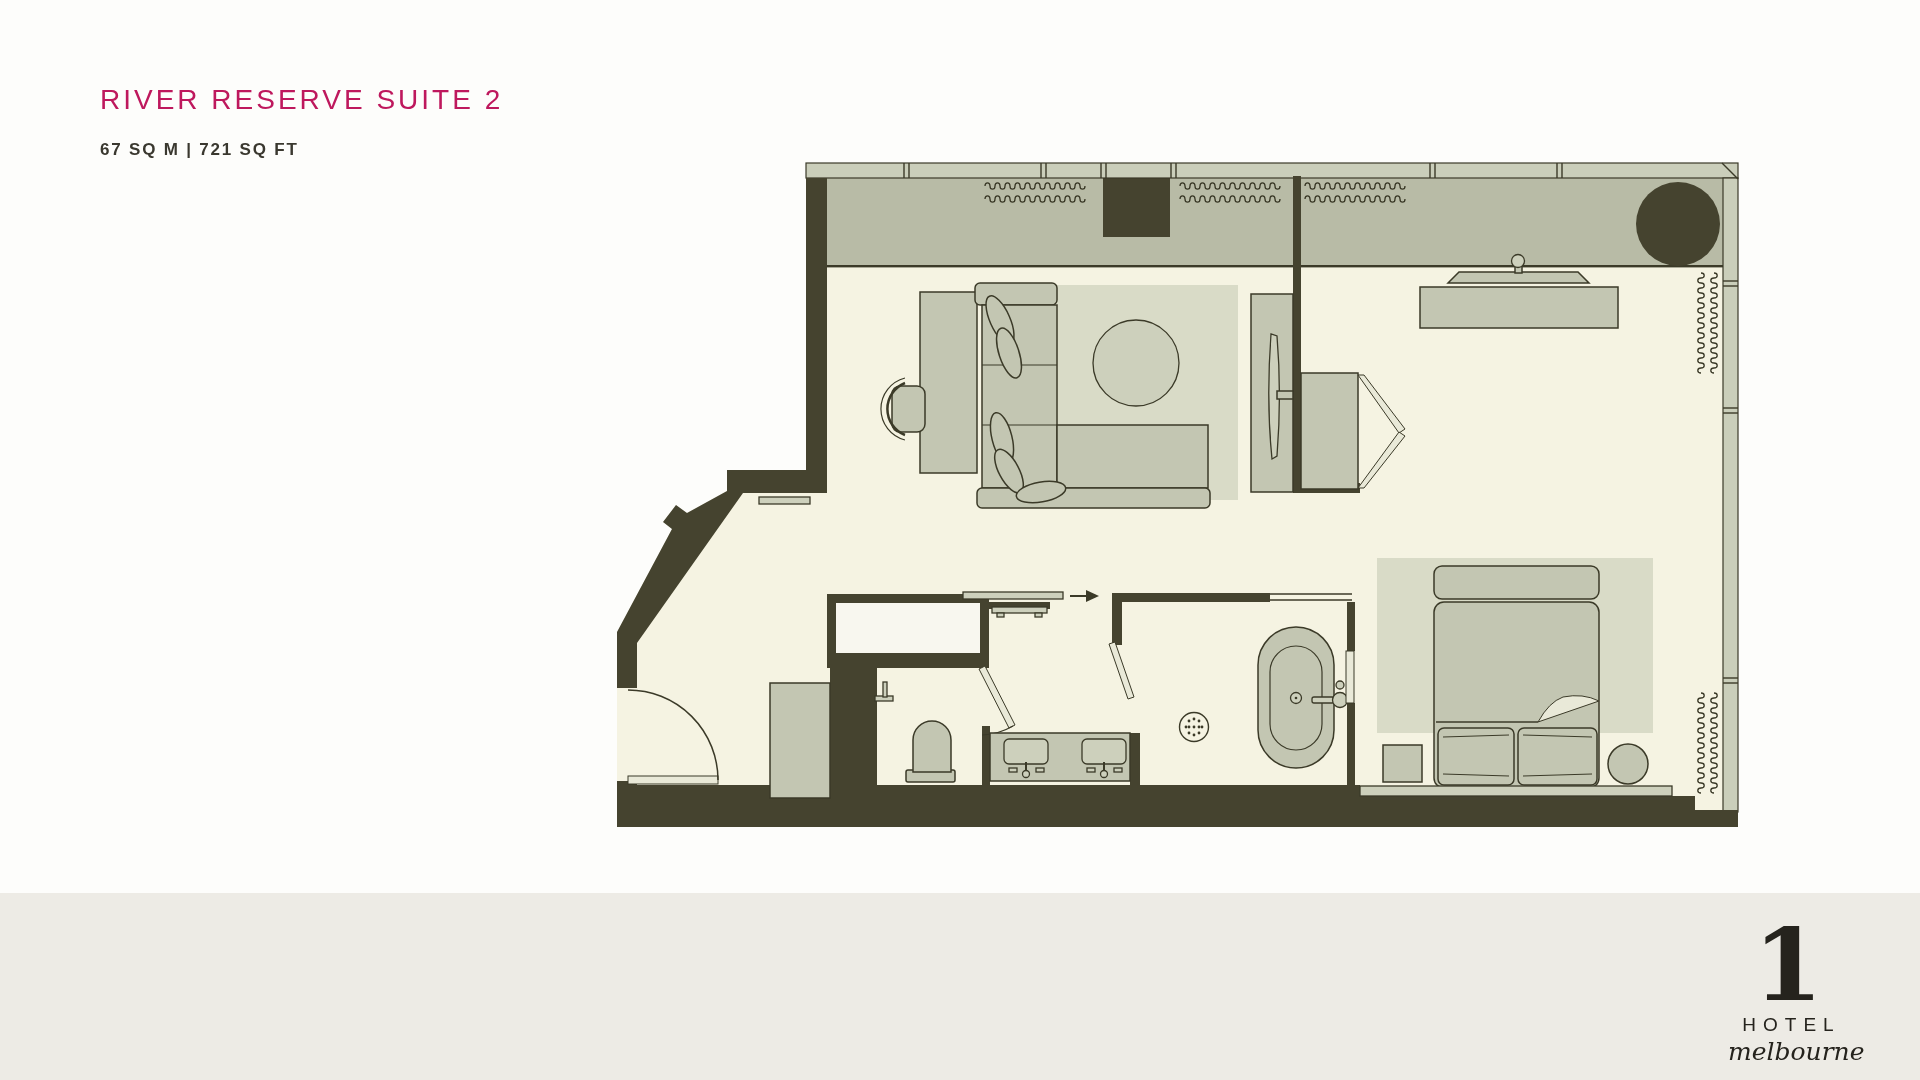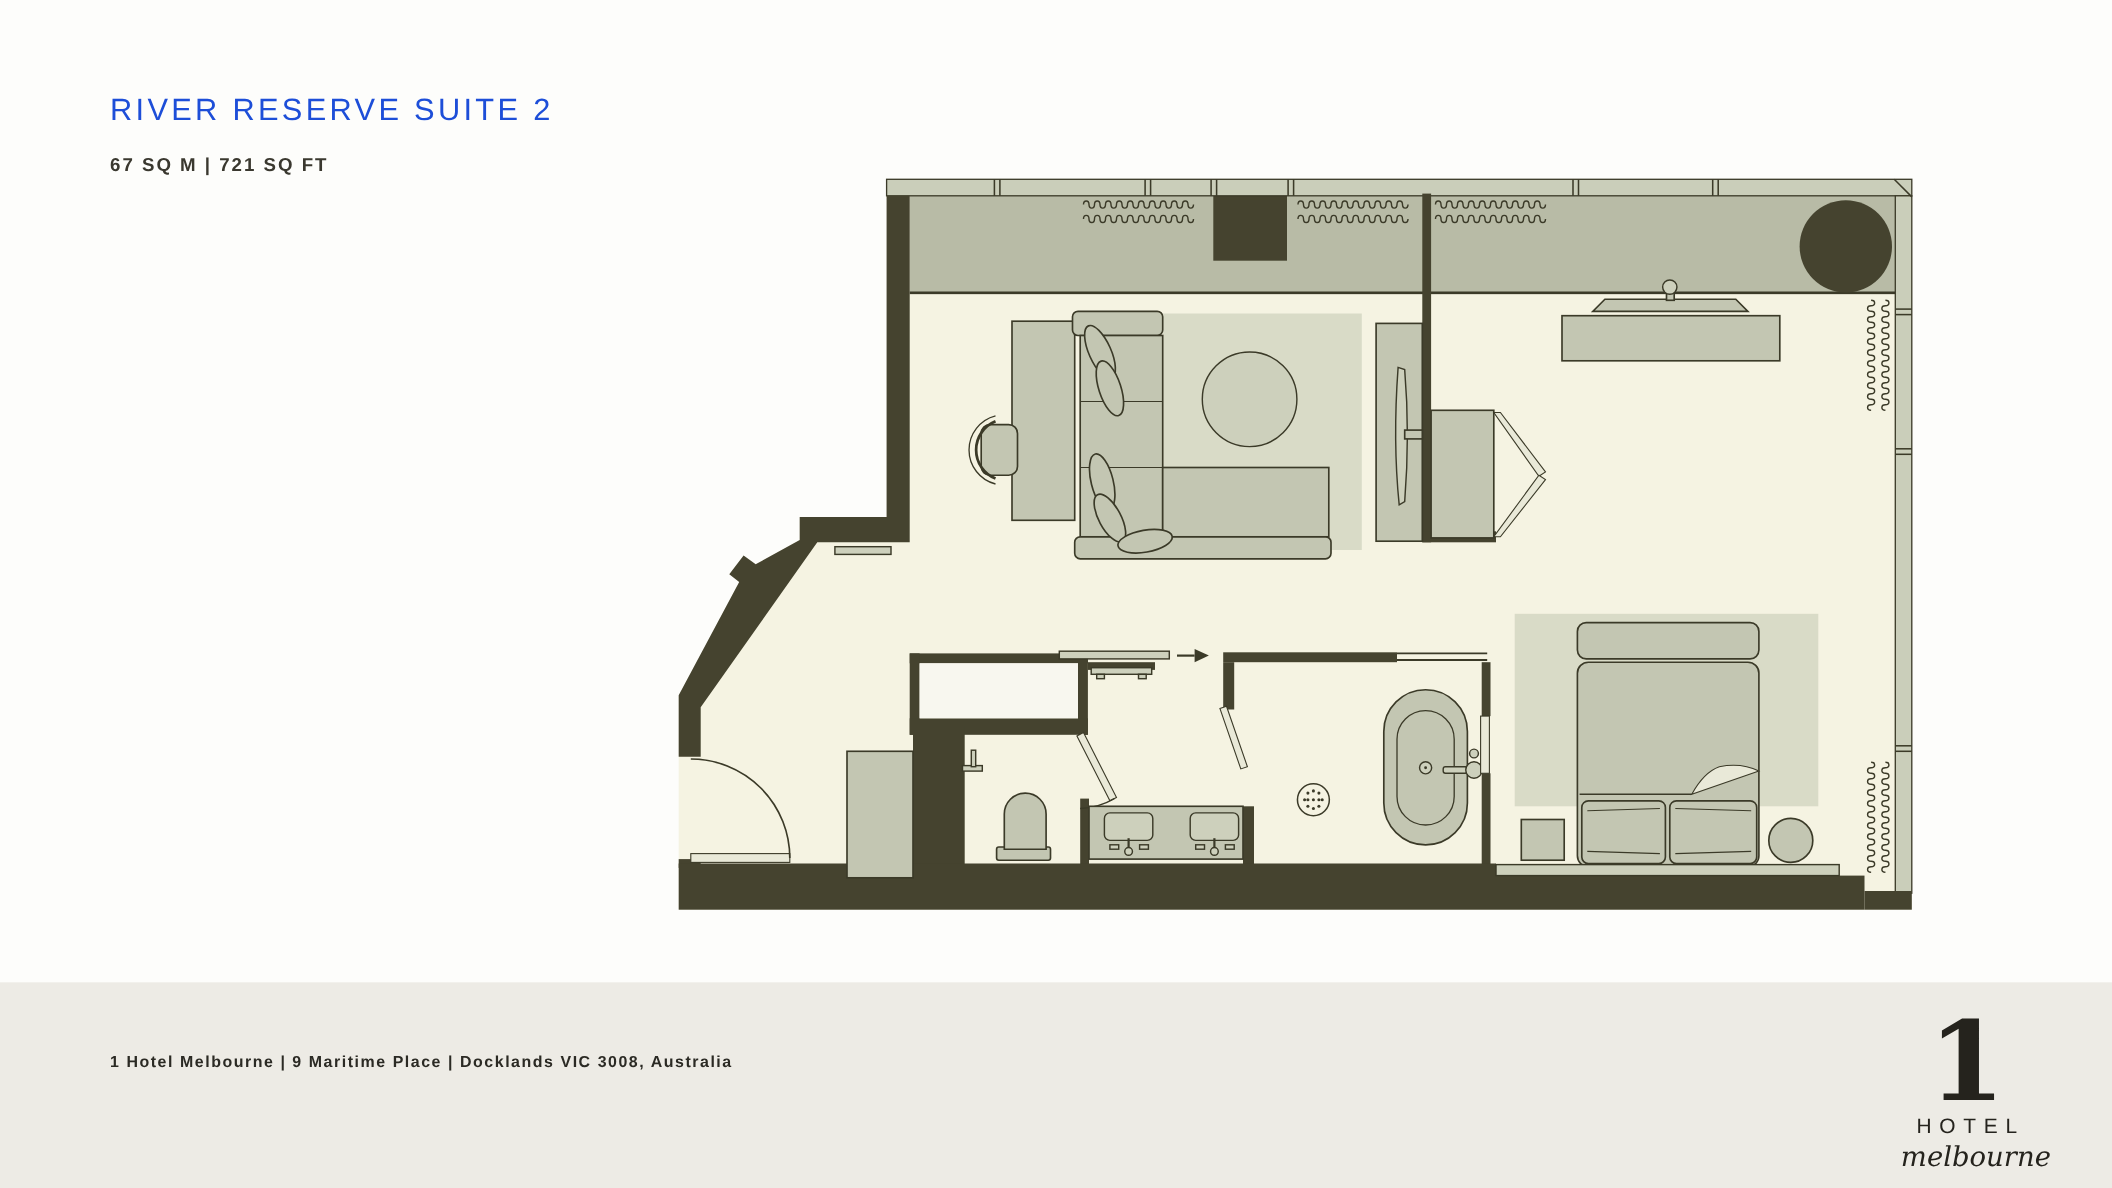--- a/index.html
+++ b/index.html
@@ -4,21 +4,21 @@
 <style>
   :root{
     --wall:#45432f; --ink:#3b3a28; --floor:#f5f3e2; --terrace:#b8bba6;
     --furniture:#c3c6b2; --rug:#d9dbc7; --window:#caceba; --page:#fdfdfb;
     --footer_band:#edebe5; --text:#2b2a22; --white_inset:#f8f7ef; --door:#e9e9d8;
   }
   *{margin:0;padding:0;box-sizing:border-box;}
   html,body{width:1920px;height:1080px;overflow:hidden;}
   body{background:var(--page);font-family:"Liberation Sans",sans-serif;color:var(--text);position:relative;}
   .footer-band{position:absolute;left:0;top:893px;width:1920px;height:187px;background:var(--footer_band);}
-  .page-title{position:absolute;left:100px;top:84px;font-size:28px;letter-spacing:3px;font-weight:500;color:#1d4ed8;}
+  .page-title{position:absolute;left:100px;top:84px;font-size:28px;letter-spacing:3px;font-weight:500;color:#be185d;}
   .page-area{position:absolute;left:100px;top:140px;font-size:17px;letter-spacing:1.8px;font-weight:700;color:#3a382f;}
   .footer-text{position:absolute;left:100px;top:956px;font-size:14.5px;letter-spacing:1.4px;font-weight:600;line-height:21px;color:#2b2a24;}
   .logo{position:absolute;left:1728px;top:924px;width:120px;text-align:center;color:#25231d;}
   .logo-numeral{font-family:"DejaVu Serif",serif;font-weight:700;font-size:100px;line-height:0.82;}
   .logo-word{font-size:19px;letter-spacing:7px;padding-left:7px;font-weight:500;margin-top:8px;}
   .logo-script{font-family:"DejaVu Serif",serif;font-style:italic;font-size:25px;margin-top:1px;}
   svg{position:absolute;left:0;top:0;}
   .floor{fill:var(--floor);}
   .terrace{fill:var(--terrace);}
   .wall{fill:var(--wall);}
@@ -33,21 +33,20 @@
   .wave{stroke:var(--ink);stroke-width:1.3;fill:none;}
 </style>
 </head>
 <body>
 
 <div class="page-title">RIVER RESERVE SUITE 2</div>
 <div class="page-area">67 SQ M | 721 SQ FT</div>
 
 <div class="footer-band"></div>
 <div class="footer-text">
-  <div>1 Hotel Melbourne | 9 Maritime Place | Docklands VIC 3008, Australia</div>
 </div>
 
 <div class="logo">
   <div class="logo-numeral">1</div>
   <div class="logo-word">HOTEL</div>
   <div class="logo-script">melbourne</div>
 </div>
 
 <svg width="1920" height="1080" viewBox="0 0 1920 1080">
   <defs>

